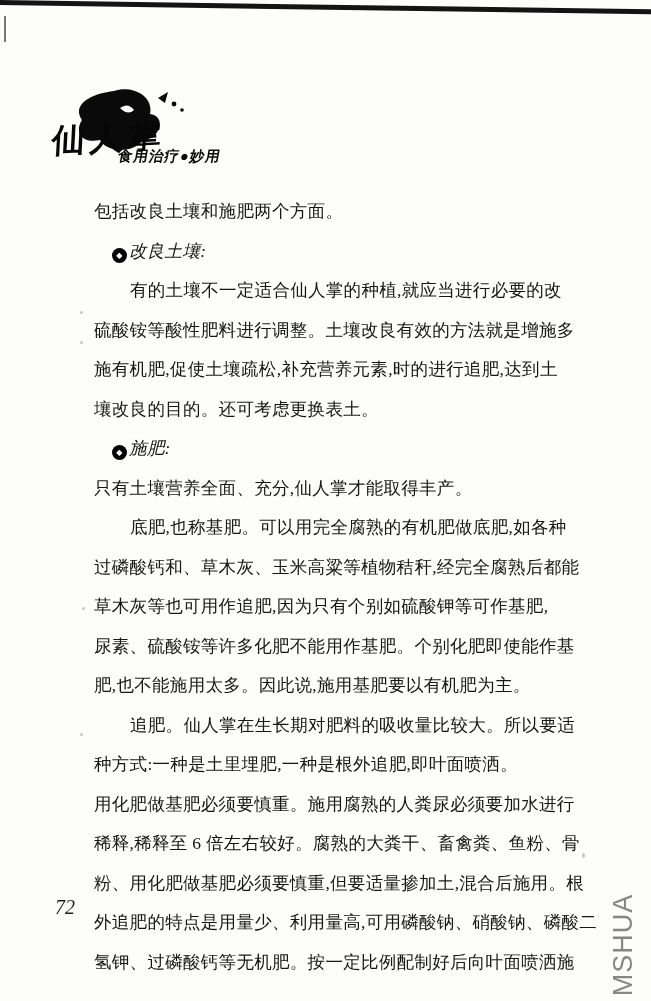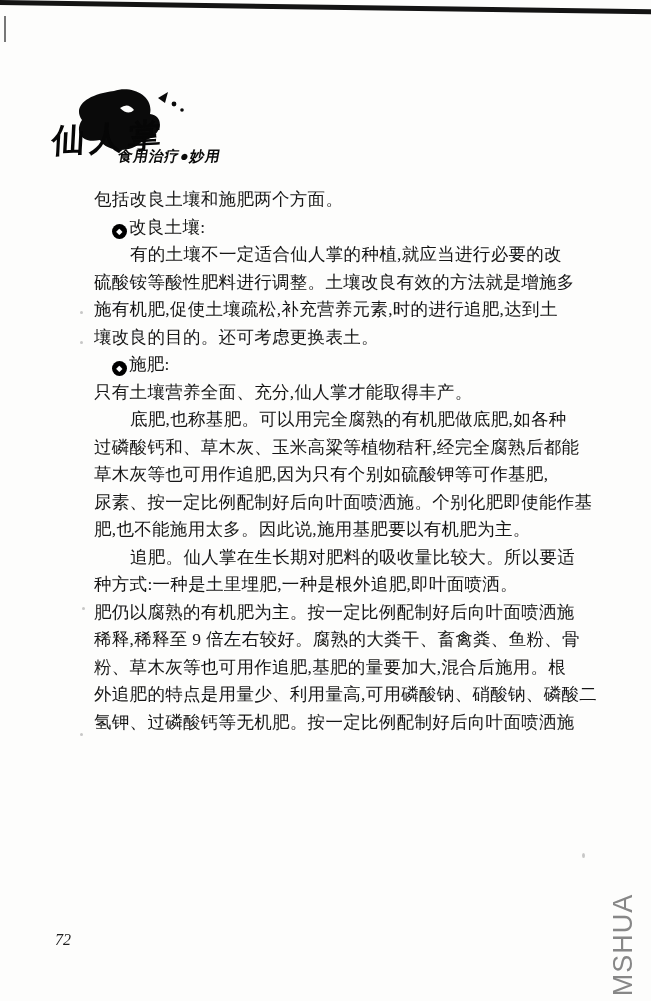--- a/index.html
+++ b/index.html
@@ -36,35 +36,35 @@
     transform:skewX(-10deg);
     font-family:"Liberation Sans","DejaVu Sans",sans-serif;
   }
 
   
   .page-text{
     position:absolute;left:94px;top:186px;width:482px;
     font-size:17.5px;line-height:27.5px;color:#161616;
     letter-spacing:0.3px;
   }
-  .line{white-space:nowrap;}
+  .line{white-space:nowrap;margin-top:12px;}
   .indent-0{padding-left:0;}
-  .indent-1{padding-left:18px;}
+  .indent-1{padding-left:18px;font-style:italic;}
   .indent-2{padding-left:36px;}
   .bullet{
     display:inline-block;width:15px;height:15px;border-radius:50%;
     background:#000;color:#fff;font-size:8px;line-height:15px;
     text-align:center;vertical-align:-1px;margin-right:2px;
     font-family:"DejaVu Sans",sans-serif;
   }
 
   
   .page-number{
-    position:absolute;left:55px;top:931px;
-    font-size:16px;font-style:italic;color:#1d1d1d;
+    position:absolute;left:55px;top:896px;
+    font-size:20px;font-style:italic;color:#1d1d1d;
     font-family:"Liberation Serif","DejaVu Serif",serif;
   }
   .watermark{
     position:absolute;left:564px;top:928px;width:122px;height:34px;
     text-align:center;color:#878787;font-size:27px;letter-spacing:1px;
     transform:rotate(-90deg);transform-origin:center center;
     font-family:"Liberation Sans","DejaVu Sans",sans-serif;
   }
 </style>
 </head>
@@ -95,25 +95,25 @@
     <div class="line indent-1"><span class="bullet">◆</span><span>改良土壤:</span></div>
     <div class="line indent-2"><span>有的土壤不一定适合仙人掌的种植,就应当进行必要的改</span></div>
     <div class="line indent-0"><span>硫酸铵等酸性肥料进行调整。土壤改良有效的方法就是增施多</span></div>
     <div class="line indent-0"><span>施有机肥,促使土壤疏松,补充营养元素,时的进行追肥,达到土</span></div>
     <div class="line indent-0"><span>壤改良的目的。还可考虑更换表土。</span></div>
     <div class="line indent-1"><span class="bullet">◆</span><span>施肥:</span></div>
     <div class="line indent-0"><span>只有土壤营养全面、充分,仙人掌才能取得丰产。</span></div>
     <div class="line indent-2"><span>底肥,也称基肥。可以用完全腐熟的有机肥做底肥,如各种</span></div>
     <div class="line indent-0"><span>过磷酸钙和、草木灰、玉米高粱等植物秸秆,经完全腐熟后都能</span></div>
     <div class="line indent-0"><span>草木灰等也可用作追肥,因为只有个别如硫酸钾等可作基肥,</span></div>
-    <div class="line indent-0"><span>尿素、按一定比例配制好后向叶面喷洒施。个别化肥即使能作基</span></div>
+    <div class="line indent-0"><span>尿素、硫酸铵等许多化肥不能用作基肥。个别化肥即使能作基</span></div>
     <div class="line indent-0"><span>肥,也不能施用太多。因此说,施用基肥要以有机肥为主。</span></div>
     <div class="line indent-2"><span>追肥。仙人掌在生长期对肥料的吸收量比较大。所以要适</span></div>
     <div class="line indent-0"><span>种方式:一种是土里埋肥,一种是根外追肥,即叶面喷洒。</span></div>
-    <div class="line indent-0"><span>肥仍以腐熟的有机肥为主。按一定比例配制好后向叶面喷洒施</span></div>
-    <div class="line indent-0"><span>稀释,稀释至 9 倍左右较好。腐熟的大粪干、畜禽粪、鱼粉、骨</span></div>
-    <div class="line indent-0"><span>粉、草木灰等也可用作追肥,基肥的量要加大,混合后施用。根</span></div>
+    <div class="line indent-0"><span>用化肥做基肥必须要慎重。施用腐熟的人粪尿必须要加水进行</span></div>
+    <div class="line indent-0"><span>稀释,稀释至 6 倍左右较好。腐熟的大粪干、畜禽粪、鱼粉、骨</span></div>
+    <div class="line indent-0"><span>粉、用化肥做基肥必须要慎重,但要适量掺加土,混合后施用。根</span></div>
     <div class="line indent-0"><span>外追肥的特点是用量少、利用量高,可用磷酸钠、硝酸钠、磷酸二</span></div>
     <div class="line indent-0"><span>氢钾、过磷酸钙等无机肥。按一定比例配制好后向叶面喷洒施</span></div>
   </div>
 
 <div class="page-number">72</div>
 <div class="watermark">MSHUA</div>
 
 </body></html>

